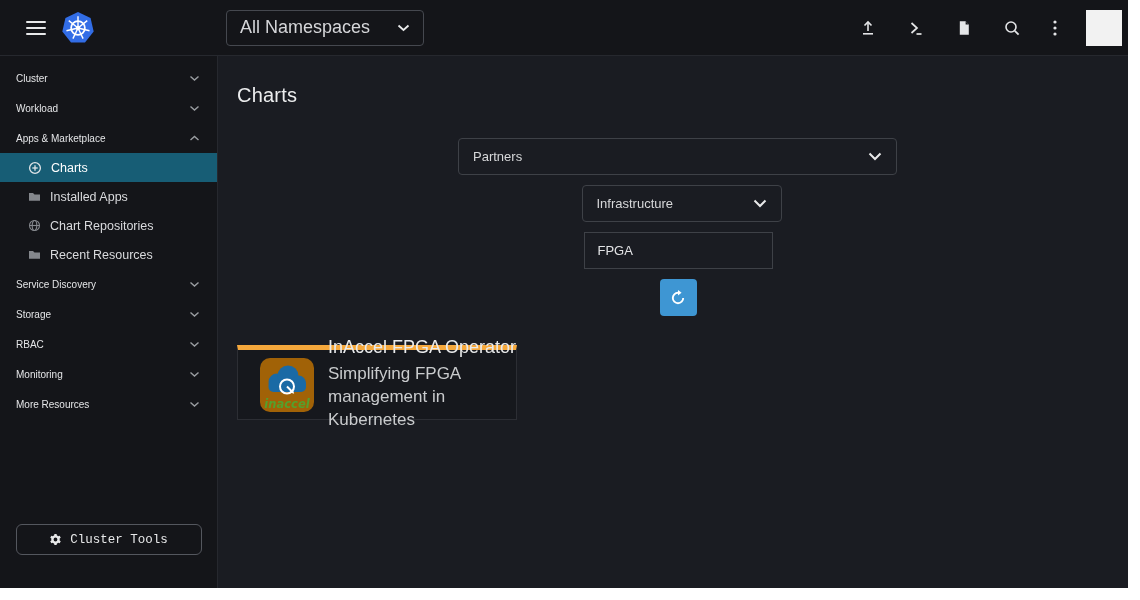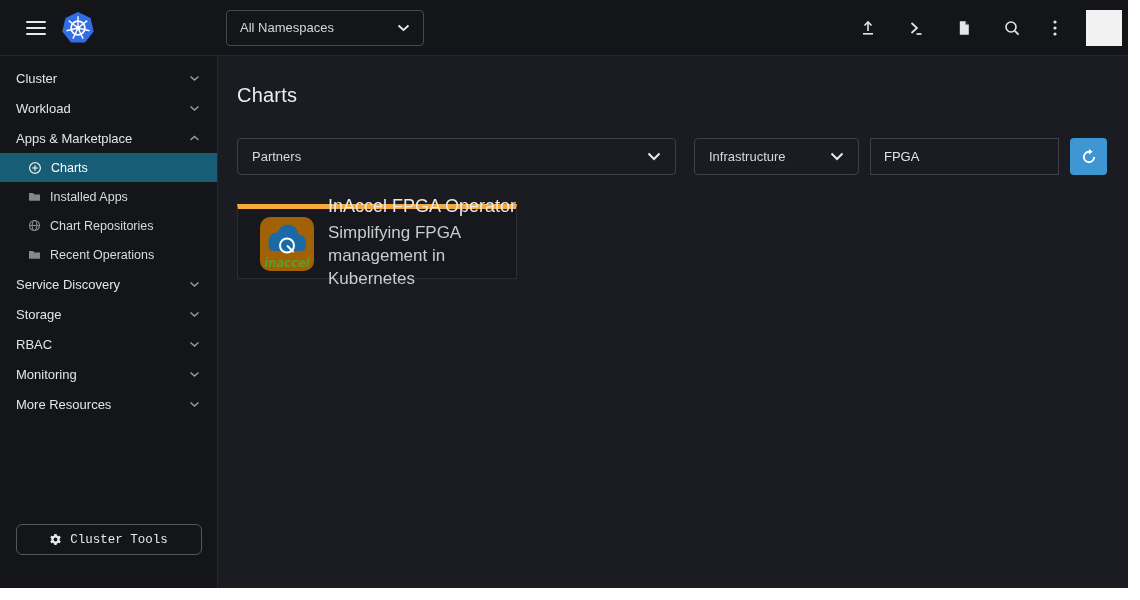--- a/index.html
+++ b/index.html
@@ -17,66 +17,66 @@
     background:#141519; border-bottom:1px solid #26282e;
     display:flex; align-items:center;
   }
   .hamburger { margin-left:26px; width:20px; cursor:pointer; }
   .hamburger span { display:block; height:2px; background:#e8e9ea; margin:4px 0; border-radius:1px; }
   .k8s-logo { margin-left:15px; width:34px; height:34px; flex:none; }
   .ns-select {
     margin-left:131px; width:198px; height:36px;
     border:1px solid #45484f; border-radius:4px;
     display:flex; align-items:center; justify-content:space-between;
-    padding:0 13px; color:#d5d6d9; font-size:13px; cursor:pointer;
+    padding:0 13px; color:#d5d6d9; font-size:18px; cursor:pointer;
   }
   .topbar-spacer { flex:1; }
   .icon-btn {
     width:24px; height:24px; background:none; border:none; padding:0;
     margin-right:24px; display:flex; align-items:center; justify-content:center; cursor:pointer;
   }
   .avatar { width:36px; height:36px; background:#f2f2f2; margin-right:6px; flex:none; cursor:pointer; }
 
   
   .sidebar {
     position:absolute; top:56px; left:0; width:218px; bottom:0;
     background:#141519; border-right:1px solid #26282e;
     display:flex; flex-direction:column; padding-top:7px;
   }
   .nav-section {
     flex:none; height:30px; display:flex; align-items:center; justify-content:space-between;
-    padding:0 17px 0 16px; color:#e4e5e7; font-size:13px; cursor:pointer;
+    padding:0 17px 0 16px; color:#e4e5e7; font-size:10px; cursor:pointer;
   }
   .nav-sub {
     flex:none; height:29px; display:flex; align-items:center; gap:9px;
     padding:0 16px 0 28px; color:#d9dadd; font-size:12.5px; cursor:pointer;
   }
   .nav-sub.selected { background:#175d75; color:#ffffff; }
   .sidebar-flex { flex:1; }
   .cluster-tools {
     flex:none; margin:0 auto 33px; width:186px; height:31px;
     border:1px solid #54575e; border-radius:6px; background:none;
     color:#e8e9ea; font-size:12.5px; font-family:Liberation Mono, monospace;
     display:flex; align-items:center; justify-content:center; gap:8px; cursor:pointer;
   }
 
   
   .main {
     position:absolute; top:56px; left:218px; right:0; bottom:0;
     background:#1a1c22; padding:28px 10px 0 19px;
   }
   .page-title { margin:0; font-size:20px; font-weight:400; color:#ecedee; letter-spacing:.2px; }
-  .filters { margin-top:31px; display:flex; gap:10px; align-items:center; }
+  .filters { margin-top:31px; display:flex; gap:10px; align-items:center;flex-direction:column; }
   .filter-select {
     height:37px; border:1px solid #3e4147; border-radius:4px; background:#1a1c22;
     display:flex; align-items:center; justify-content:space-between;
     padding:0 14px; font-size:13px; color:#d7d8da; cursor:pointer;
   }
   .filter-select.repo { width:439px; }
-  .filter-select.cat  { width:165px;margin-left:8px; }
+  .filter-select.cat  { width:200px;margin-left:8px; }
   .filter-input {
     width:189px; height:37px; border:1px solid #3e4147; border-radius:0;
     background:#1a1c22; color:#e2e3e5; font-size:13px; padding:0 13px;
     font-family:inherit; outline:none; margin-left:1px;
   }
   .refresh-btn {
     width:37px; height:37px; border:none; border-radius:4px; background:#3e96d3;
     margin-left:1px; display:flex; align-items:center; justify-content:center;
     cursor:pointer; padding:0;
   }
@@ -219,21 +219,21 @@
         <ellipse cx="6.5" cy="6.5" rx="2.3" ry="5"></ellipse>
         <line x1="1.6" y1="6.5" x2="11.4" y2="6.5"></line>
       </svg>
       <span>Chart Repositories</span>
     </div>
 
     <div class="nav-sub">
       <svg width="13" height="13" viewBox="0 0 13 13">
         <path d="M1 3 H5 L6.5 4.6 H12 V10.8 H1 Z" fill="#84878c"></path>
       </svg>
-      <span>Recent Operations</span>
+      <span>Recent Resources</span>
     </div>
 
     <div class="nav-section">
       <span>Service Discovery</span>
       <svg width="11" height="7" viewBox="0 0 11 7">
           <polyline points="1.5,1.5 5.5,5 9.5,1.5" fill="none" stroke="#9a9da1" stroke-width="1.4"></polyline>
         </svg>
     </div>
 
     <div class="nav-section">

